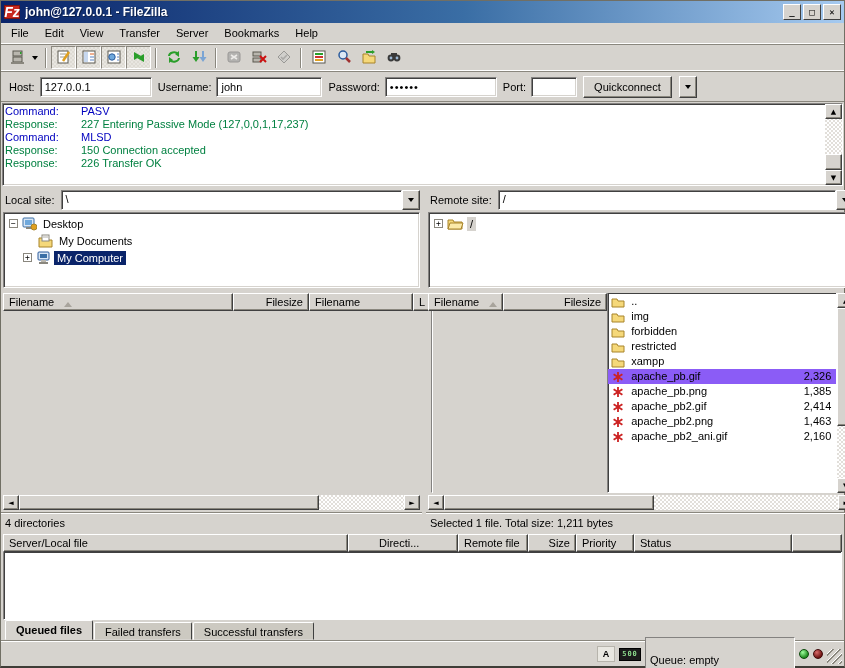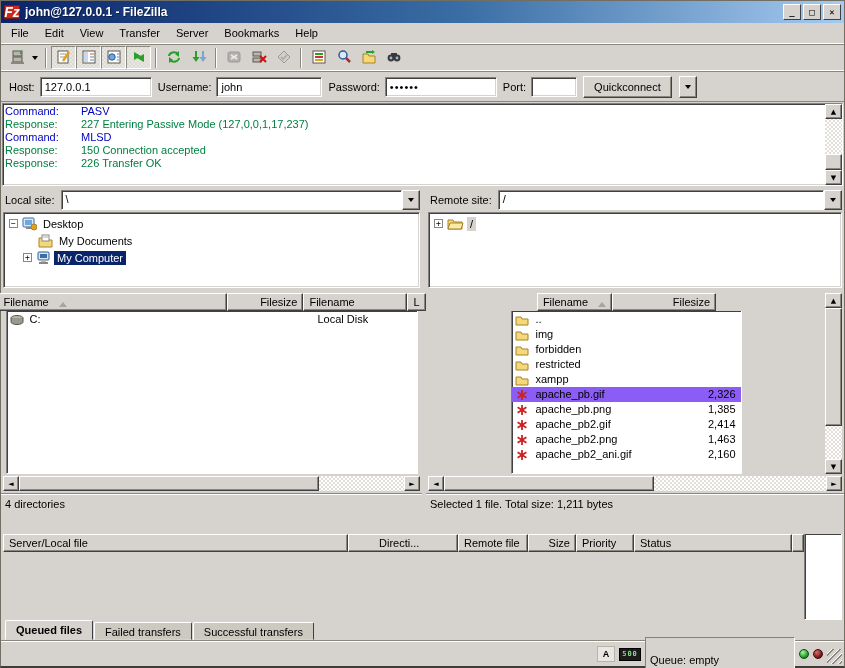--- a/index.html
+++ b/index.html
@@ -99,21 +99,21 @@
               font-size:8px; line-height:7px; text-align:center; color:#000; margin-right:4px;
               font-family:"DejaVu Sans Mono",monospace; }
   .tree-label { padding:1px 3px; }
   .sel-focus { background:#0a246a; color:#fff; }
   .sel-blur  { background:#d6d3ce; color:#000; }
   .ticon { margin-right:3px; display:inline-flex; }
 
   .gap5 { height:5px; flex:0 0 5px; }
 
   .listzone { flex:1; display:flex; min-height:0; margin:0 2px; }
-  .listcolumn { flex:1; display:flex; flex-direction:column; min-width:0;align-items:center; }
+  .listcolumn { flex:1; display:flex; flex-direction:row; min-width:0; }
   .listheader { height:18px; flex:0 0 18px; display:flex; background:#d6d3ce; }
   .hcell { border:1px solid; border-color:#fff #404040 #404040 #fff; box-shadow:inset -1px -1px 0 #8a877e;
            background:#d6d3ce; padding:2px 5px; display:flex; align-items:center; overflow:hidden;
            white-space:nowrap; }
   .hcell.right { justify-content:flex-end; }
   .sort-asc { width:0; height:0; margin-left:10px; border:4px solid transparent;
               border-bottom:5px solid #a8a49c; }
   .listbody { flex:1; background:#fff; border:1px solid; border-color:#848280 #fff #fff #848280;
               box-shadow:inset 1px 1px 0 #404040; border-top:none; overflow:hidden; padding-top:1px; }
   .frow { display:flex; height:15px; line-height:15px; align-items:center; white-space:nowrap; }
@@ -123,21 +123,21 @@
   .ficon { width:16px; flex:0 0 16px; display:inline-flex; justify-content:center; margin-left:2px; }
 
   
   .lc1{width:230px;flex:0 0 230px;} .lc2{width:76px;flex:0 0 76px;} .lc3{width:104px;flex:0 0 104px;} .lc4{flex:1;}
   .rc1{flex:1;} .rc2{width:104px;flex:0 0 104px;}
 
   .statusline { height:20px; flex:0 0 20px; display:flex; align-items:center; padding:0 4px;
                 border-top:1px solid #8a877e; box-shadow:0 1px 0 #fff inset; margin-top:2px; }
 
   
-  .queue { height:88px; flex:0 0 88px; display:flex; padding:2px 2px 0 2px;margin-top:19px; }
+  .queue { height:88px; flex:0 0 88px; display:flex; flex-direction:column; padding:2px 2px 0 2px; }
   .qheader { height:18px; flex:0 0 18px; display:flex; }
   .qc1{width:345px;flex:0 0 345px;} .qc2{width:110px;flex:0 0 110px;padding-left:30px;} .qc3{width:70px;flex:0 0 70px;}
   .qc4{width:48px;flex:0 0 48px;} .qc5{width:58px;flex:0 0 58px;} .qc6{width:158px;flex:0 0 158px;} .qc7{flex:1;}
   .qbody { flex:1; background:#fff; border:1px solid; border-color:#848280 #fff #fff #848280;
            box-shadow:inset 1px 1px 0 #404040; border-top:none; }
 
   
   .tabs { height:21px; flex:0 0 21px; display:flex; align-items:flex-end; padding-left:4px;
           border-bottom:1px solid #8a877e; }
   .tab { padding:3px 10px 2px 10px; margin-right:1px; background:#ccc9c1;

